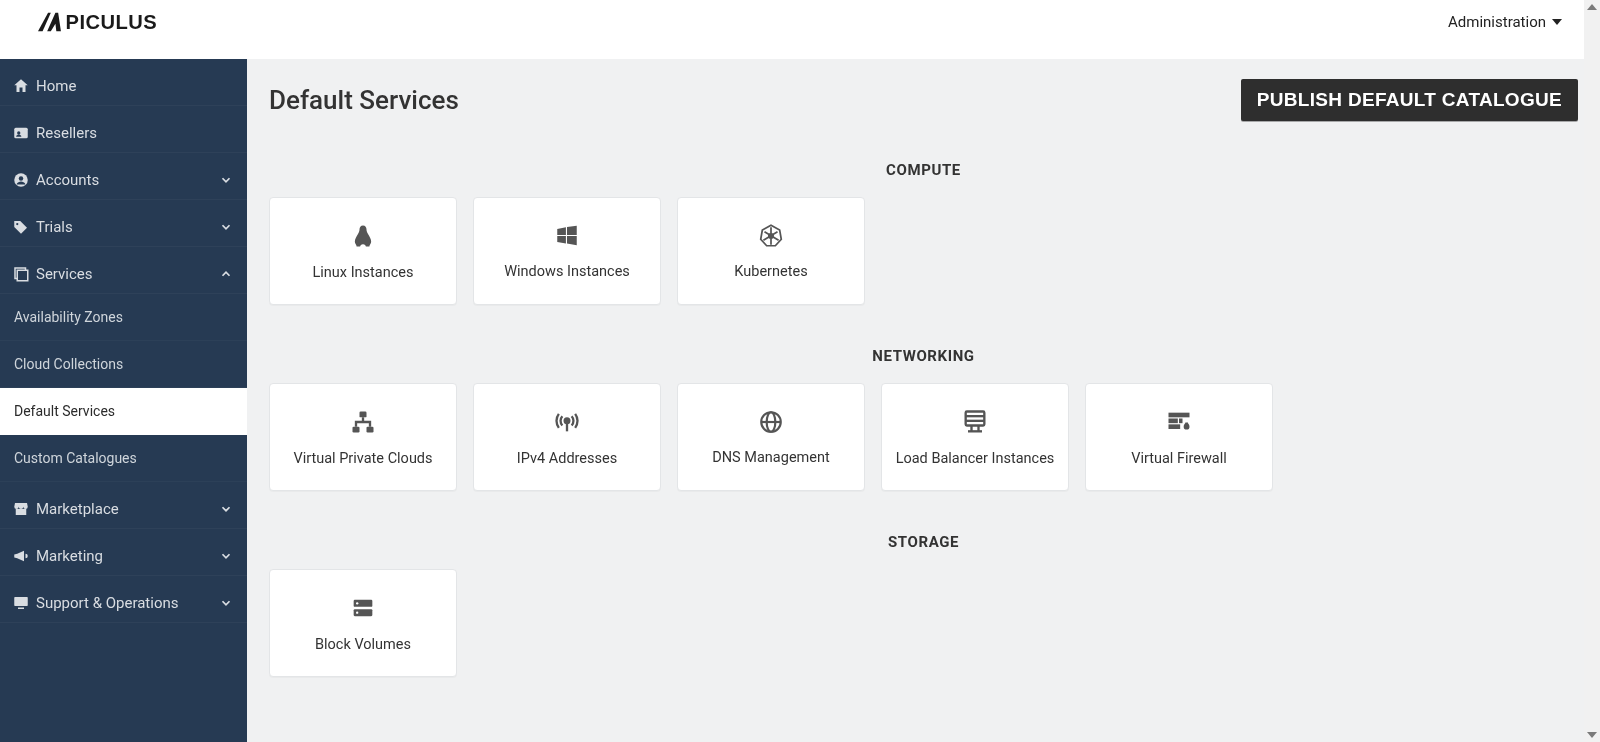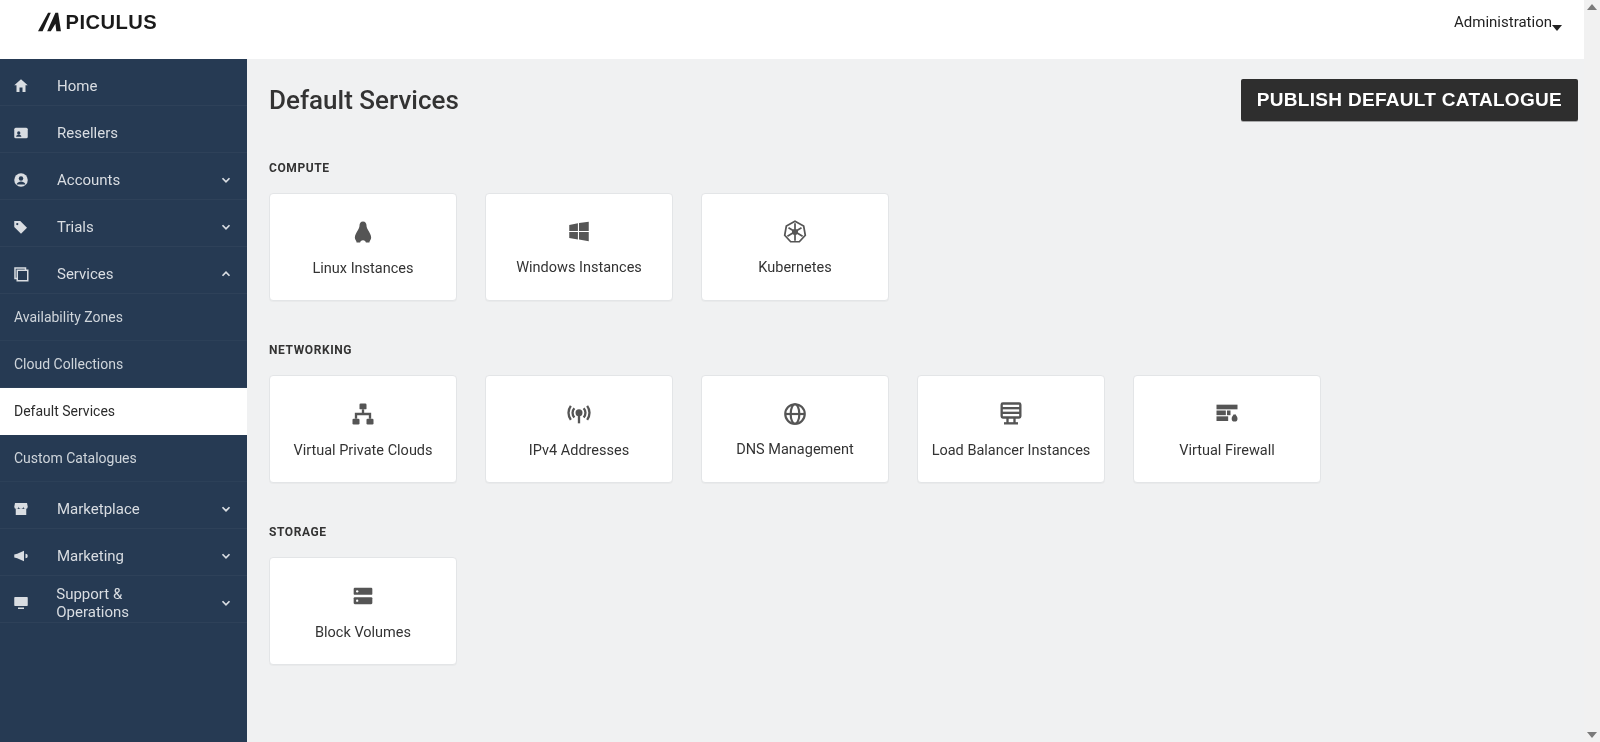--- a/index.html
+++ b/index.html
@@ -20,21 +20,21 @@
     font-family: Arial, sans-serif;
     font-weight: 900;
     letter-spacing: 0.5px;
     font-size: 22px;
     color:#1a1a1a;
     display:flex;
     align-items:center;
   }
   .logo-svg { height: 24px; }
   .admin-drop {
-    display:flex; align-items:flex-end; 
+    display:flex; align-items:center; gap:6px;
     font-size: 15px; color:#222; cursor:pointer;
     padding-right: 20px;
   }
   .caret-down {
     width:0;height:0;border-left:5px solid transparent;border-right:5px solid transparent;border-top:6px solid #222;
   }
 
   
   .wrap { flex:1; display:flex; min-height:0; }
 
@@ -44,21 +44,21 @@
     background:#263a53;
     color:#e8ecef;
     display:flex;
     flex-direction:column;
     font-size:15px;
     overflow-y:auto;
   }
   .side-item {
     display:flex;
     align-items:center;
-    gap:25px;
+    gap:4px;
     height:47px;
     padding: 8px 14px 0 10px;
     cursor:pointer;
     color:#d9dde2;
     border-bottom:1px solid rgba(255,255,255,0.04);
     position:relative;
   }
   .side-item .chev {
     margin-left:auto;
   }
@@ -103,29 +103,30 @@
     border:none;
     padding: 10px 16px;
     font-weight:700;
     font-size:19px;
     letter-spacing:0.3px;
     cursor:pointer;
     border-radius:2px;
     box-shadow:0 1px 0 rgba(0,0,0,0.3);
   }
   .section-title {
-    font-size:12px;
+    font-size:15px;
     font-weight:700;
     letter-spacing:0.6px;
     color:#333;
     margin-bottom: 18px;
+    text-align: center;
   }
   .cards {
     display:flex;
-    gap: 28px;
+    gap: 16px;
     flex-wrap:wrap;
     margin-bottom: 42px;
   }
   .card {
     width: 188px;
     height: 108px;
     background:#fff;
     border:1px solid #e3e5e7;
     border-radius:4px;
     display:flex;

